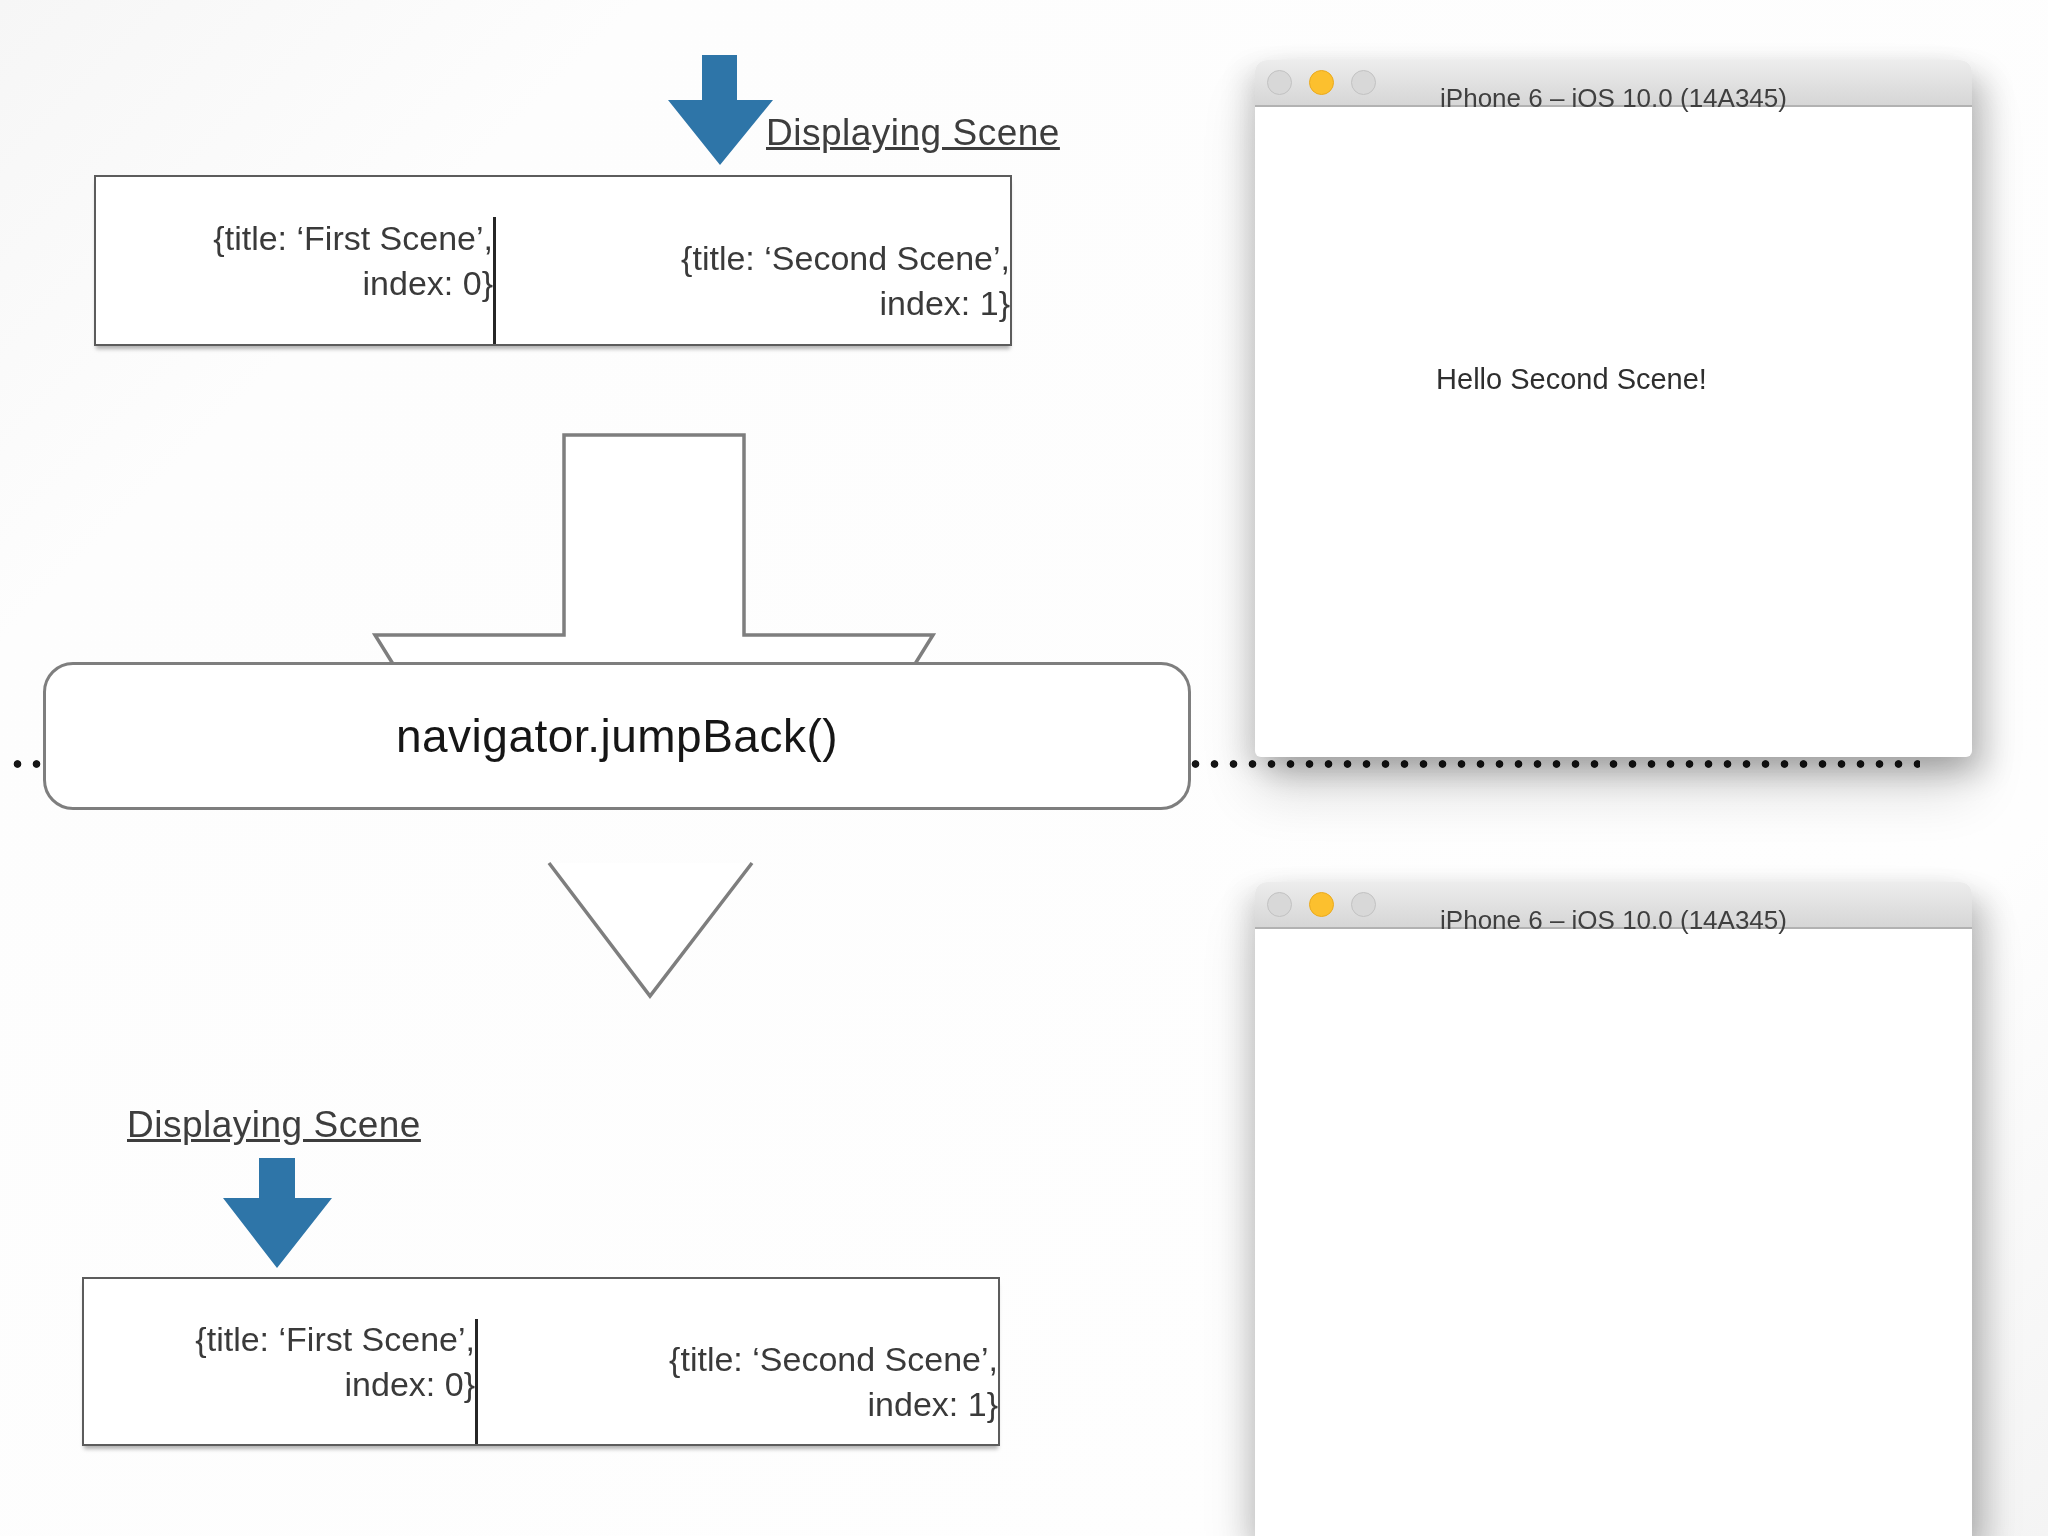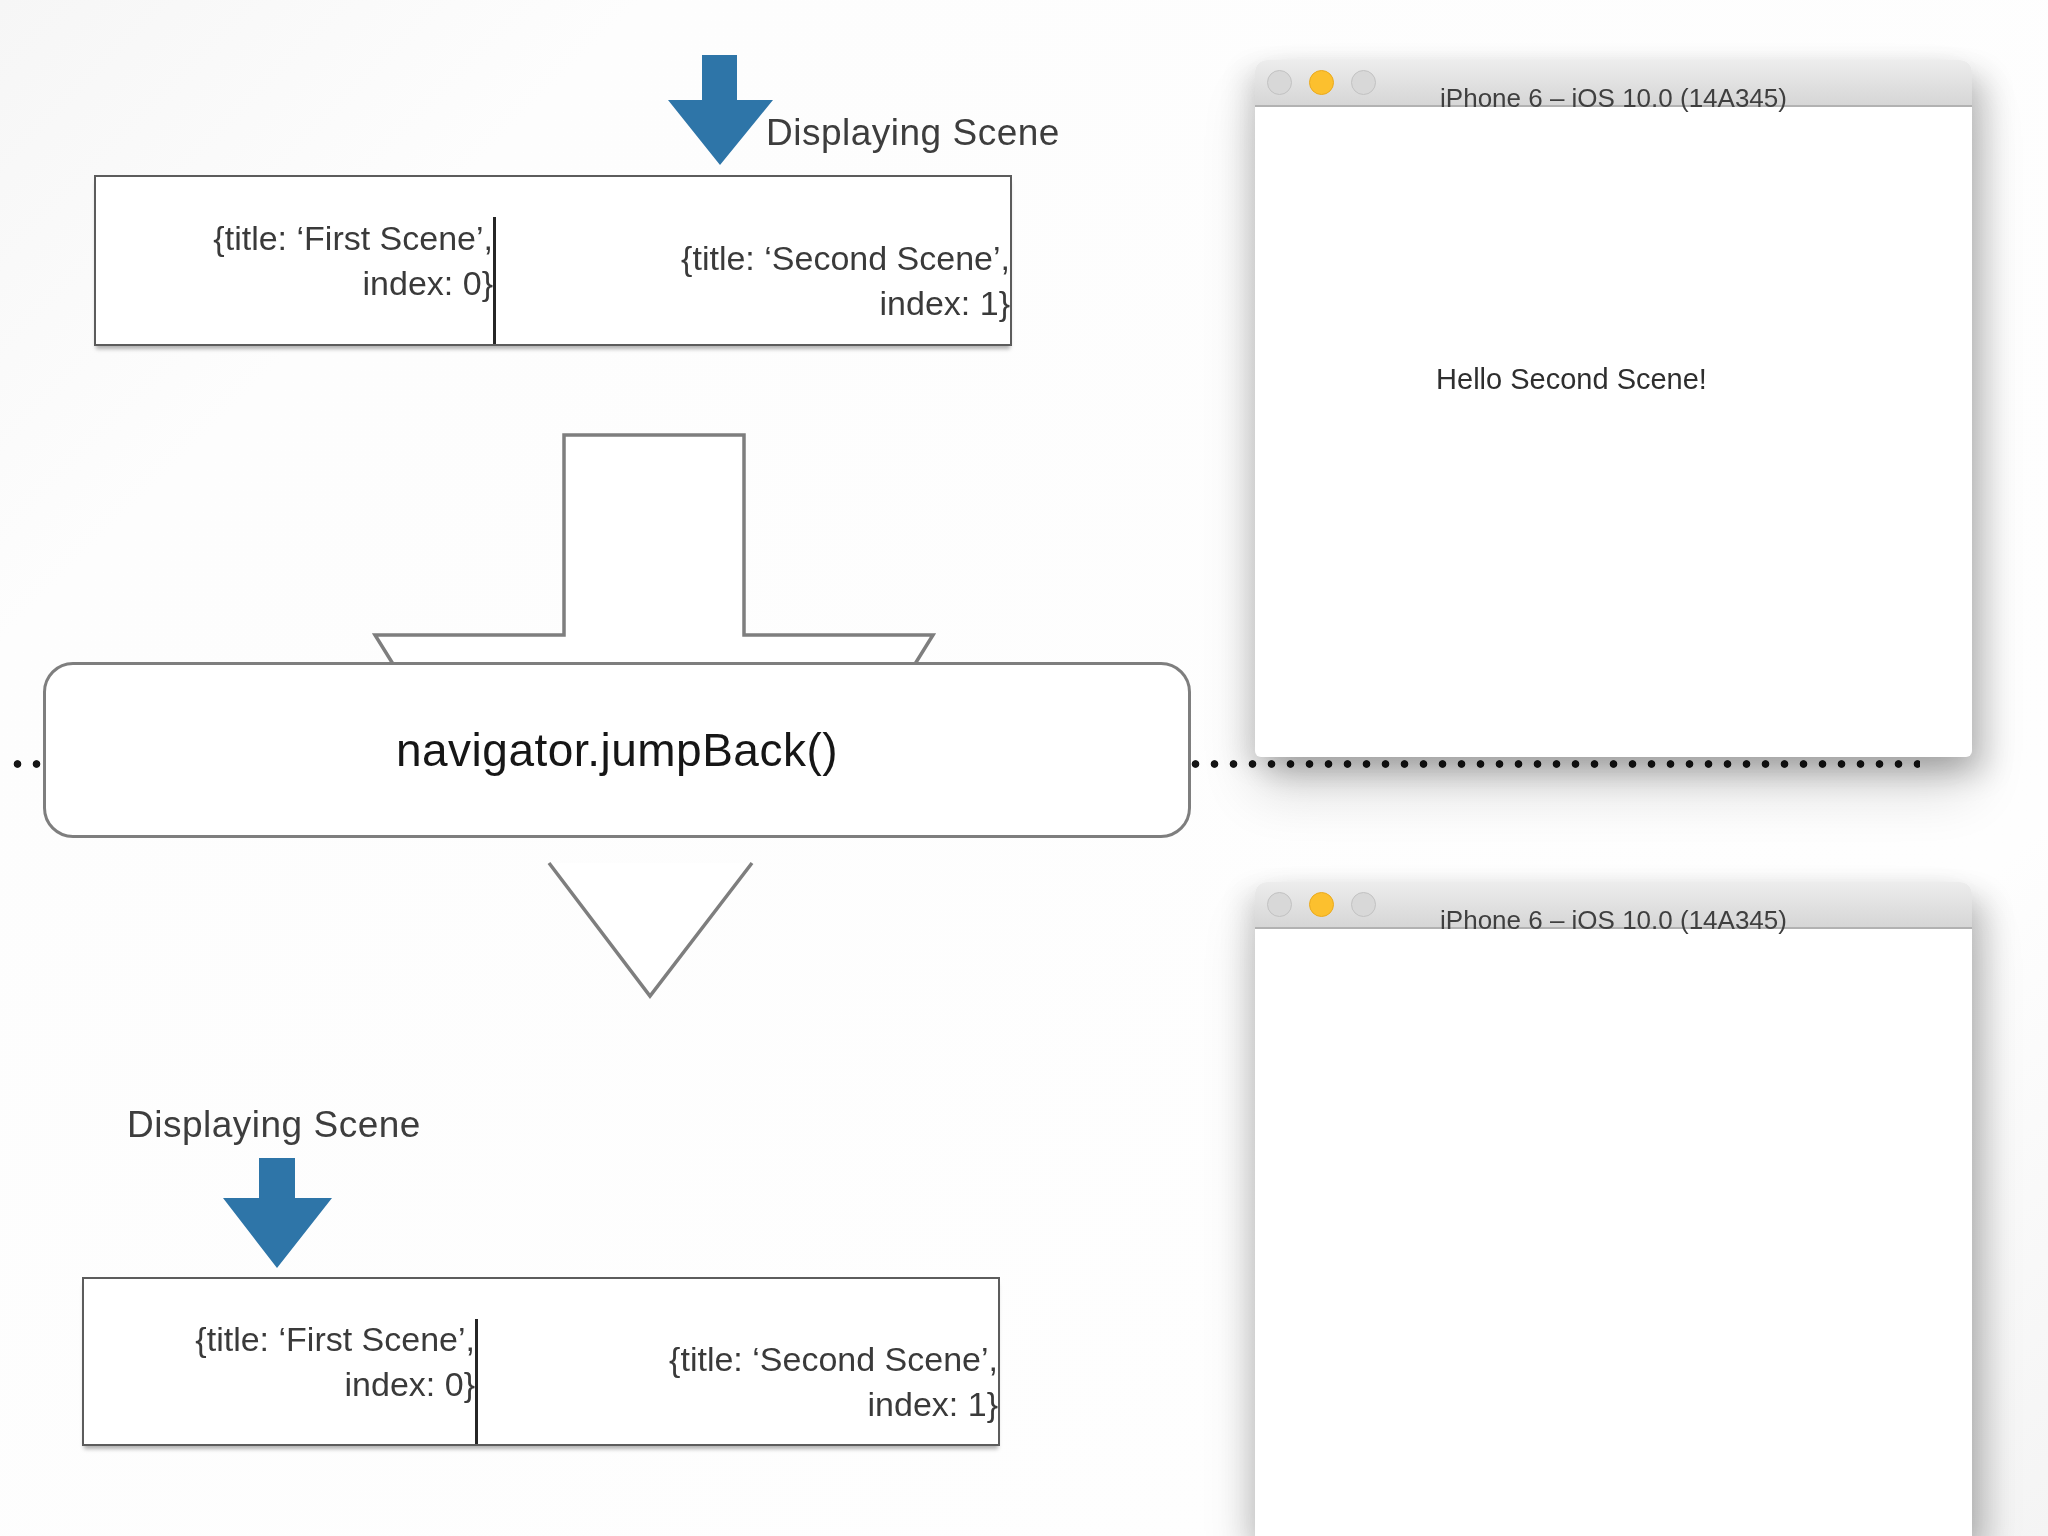--- a/index.html
+++ b/index.html
@@ -10,39 +10,39 @@
     -webkit-font-smoothing:antialiased;
   }
   
   #shapes{position:absolute;left:0;top:0;z-index:2;}
   .dotted-line{
     position:absolute;left:8px;top:759px;width:1912px;height:10px;z-index:1;
     background-image:radial-gradient(circle,#161616 3.4px,transparent 4.2px);
     background-size:19px 10px;background-position:0 center;background-repeat:repeat-x;
   }
   .scene-label{
-    position:absolute;color:#3d3d3d;font-size:37px;letter-spacing:.5px;z-index:2;white-space:nowrap;
+    position:absolute;color:#3d3d3d;font-size:37px;letter-spacing:.5px;z-index:2;white-space:nowrap;text-decoration:underline;
   }
   .label-top{left:766px;top:112px;}
   .label-bottom{left:127px;top:1104px;}
   .route-table{
     position:absolute;display:flex;background:#fff;z-index:3;
     border:2px solid #5c5c5c;box-shadow:0 5px 4px -2px rgba(0,0,0,.30);
   }
   .table-top{left:94px;top:175px;width:914px;height:167px;}
   .table-bottom{left:82px;top:1277px;width:914px;height:165px;}
   .route-cell{
     display:flex;flex-direction:column;align-items:flex-end;justify-content:center;
     color:#3a3a3a;font-size:34px;line-height:45px;text-align:center;
   }
   .table-top .cell-first{width:397px;}
   .table-bottom .cell-first{width:391px;}
   .cell-second{flex:1;border-left:3px solid #262626;margin-top:40px;}
   .jump-box{
-    position:absolute;left:43px;top:662px;width:1148px;height:176px;z-index:3;
+    position:absolute;left:43px;top:662px;width:1148px;height:148px;z-index:3;
     background:#fff;border:3.5px solid #7e7e7e;border-radius:30px;
     display:flex;align-items:center;justify-content:center;box-sizing:border-box;
   }
   .jump-box span{color:#161616;font-size:46px;letter-spacing:.5px;}
   
   .sim-window{
     position:absolute;left:1255px;width:717px;background:#fff;z-index:3;
     box-shadow:14px 16px 30px rgba(0,0,0,.20),-12px 8px 26px rgba(0,0,0,.10),0 34px 55px rgba(0,0,0,.14);
   }
   .sim-top{top:60px;height:697px;border-radius:12px 12px 6px 6px;}

